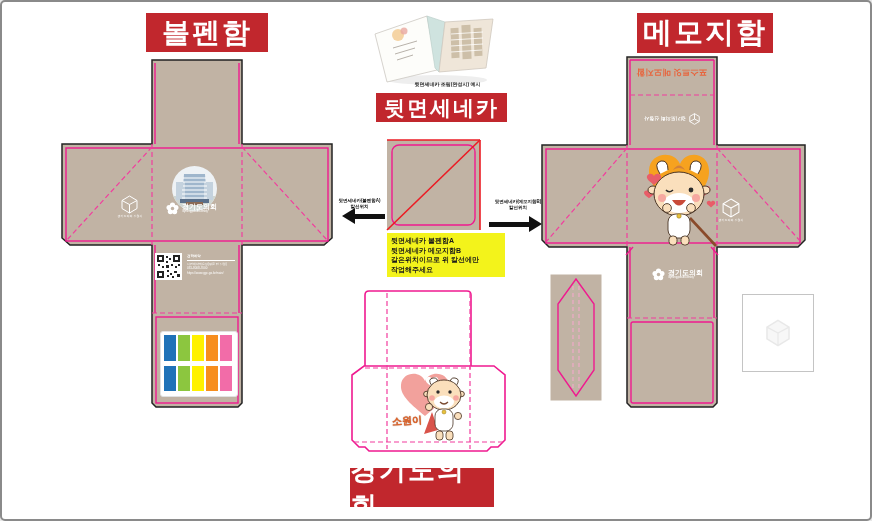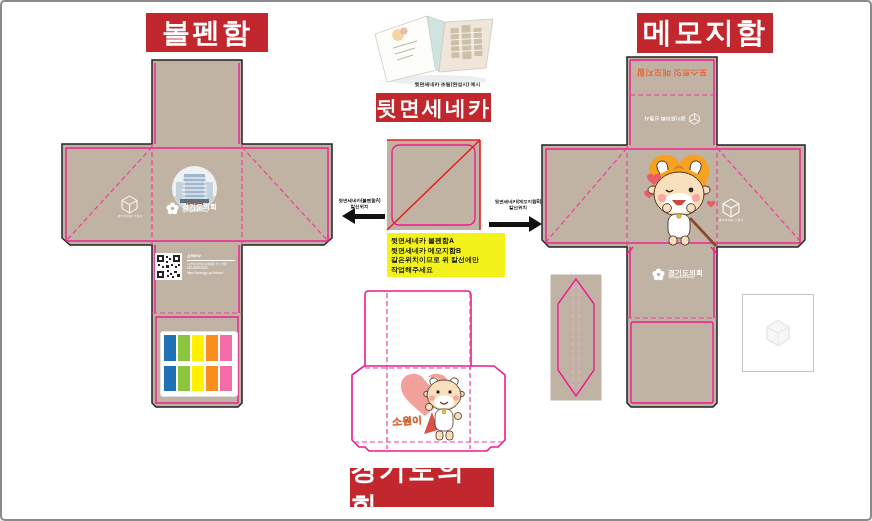--- a/index.html
+++ b/index.html
@@ -23,21 +23,21 @@
 <body>
 
 <div id="canvas">
 
   <div class="banner" style="left: 144px; top: 11px; width: 122px; height: 39px; font-size: 28px; background-color: rgb(193, 39, 45); text-align: right;">
     <span>볼펜함</span>
   </div>
   <div class="banner" style="left: 635px; top: 11px; width: 136px; height: 40px; font-size: 29px; background-color: rgb(193, 39, 45);">
     <span>메모지함</span>
   </div>
-  <div class="banner" style="left: 374px; top: 91px; width: 115px; height: 29px; font-size: 21px; background-color: rgb(193, 39, 45);">
+  <div class="banner" style="left: 374px; top: 91px; width: 131px; height: 29px; font-size: 21px; background-color: rgb(193, 39, 45);">
     <span>뒷면세네카</span>
   </div>
   <div class="banner" style="left: 348px; top: 466px; width: 144px; height: 39px; font-size: 27px; background-color: rgb(193, 39, 45);">
     <span>경기도의회</span>
   </div>
 
   <svg class="abs" style="left:55px;top:53px;" width="282" height="357" viewBox="0 0 282 357">
     <polygon class="outline" points="95,5 185,5 185,89 275,89 275,183 267,190 185,190 185,348 181,352 99,352 95,348 95,190 13,190 5,183 5,89 95,89"></polygon>
     <rect class="cutline" x="9" y="93" width="262" height="93"></rect>
     <line class="cutline" x1="98" y1="8" x2="98" y2="89"></line>

